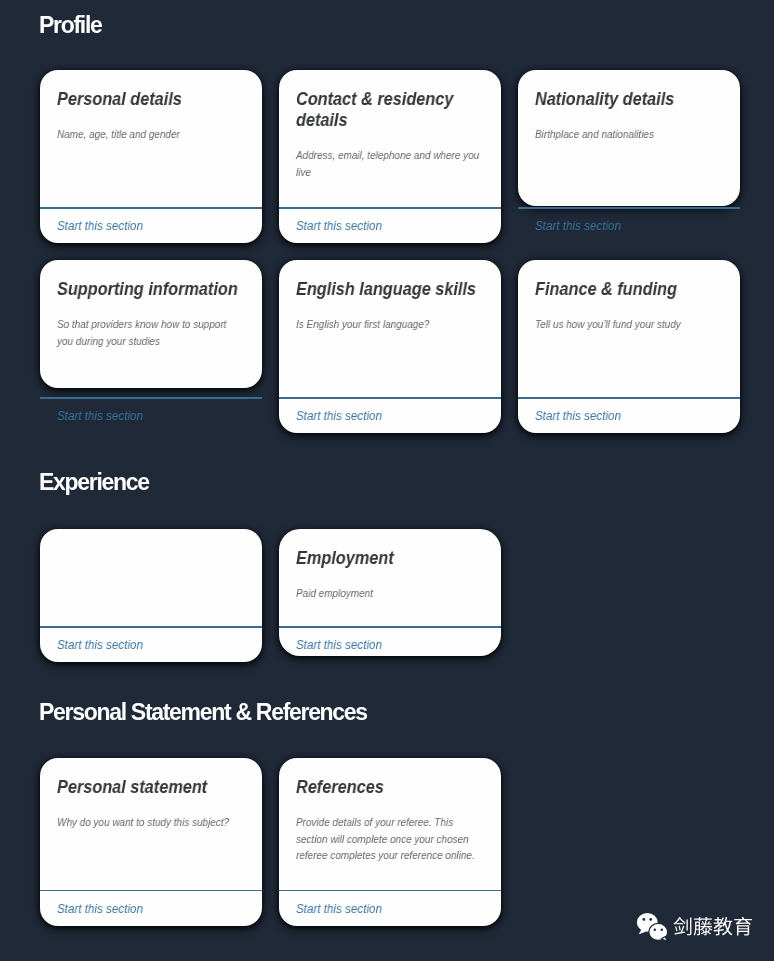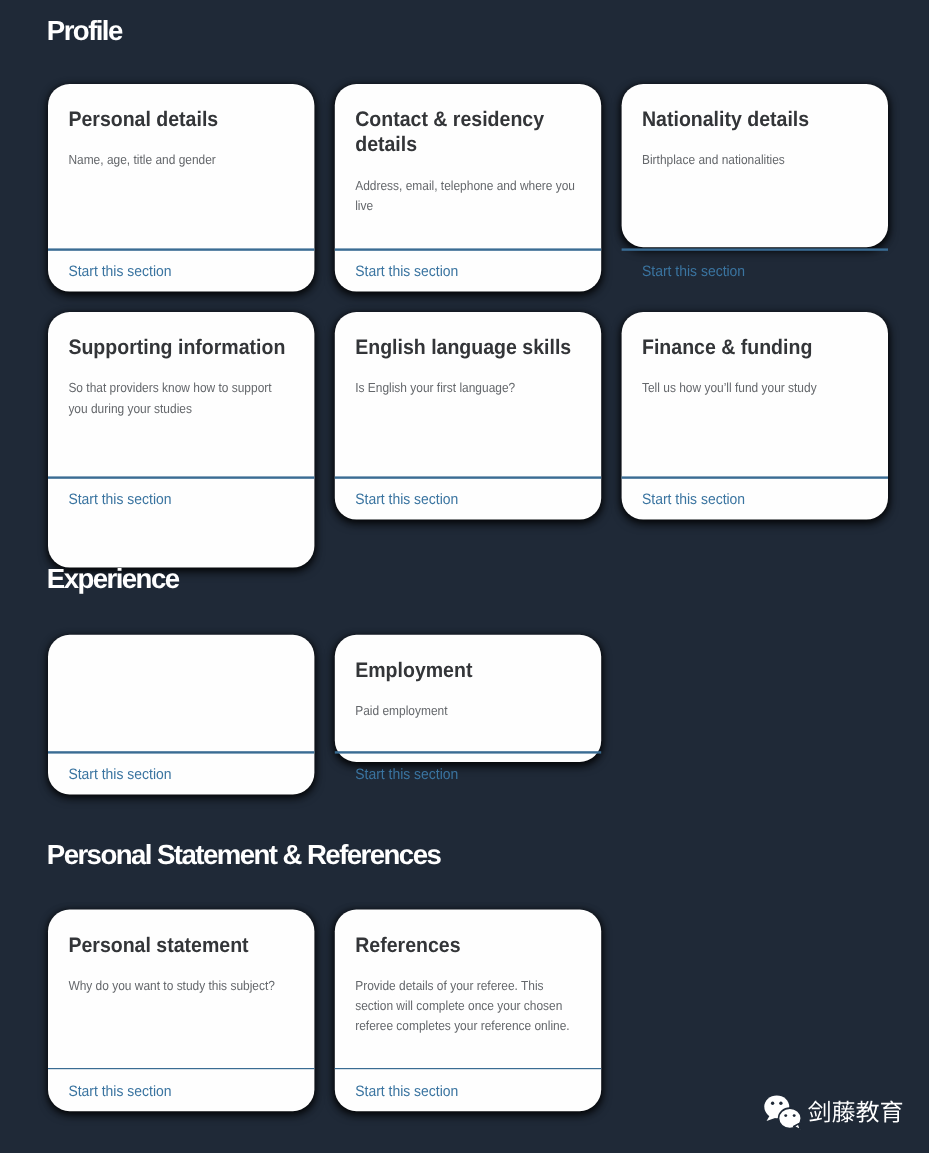--- a/index.html
+++ b/index.html
@@ -13,20 +13,21 @@
 
   .section-heading {
     position:absolute; left:39px; will-change:transform;
     color:#ffffff; font-weight:bold; font-size:23px; line-height:23px;
     letter-spacing:-1.3px; white-space:nowrap;
   }
 
   .card {
     position:absolute; background:#fefefe; border-radius:18px;
     box-shadow:0 3px 8px rgba(0,0,0,.7), 0 1px 5px rgba(0,0,0,.62);
+    font-style:italic;
   }
   .card-inner { position:absolute; left:17px; top:19px; width:196px; }
   .card-title {
     font-size:17.5px; font-weight:bold; color:#333538;
     line-height:21px; padding-top:0;
     transform:scaleX(0.93); transform-origin:left top; will-change:transform;
   }
   .card-desc {
     margin-top:16px; width:203px;
     font-size:11px; color:#64676b; line-height:16.6px;
@@ -94,21 +95,21 @@
   <a class="card-link" style="top: 149px;">Start this section</a>
 </div>
     <div class="card" style="left: 518px; top: 70px; width: 222px; height: 136px;">
   <div class="card-inner">
     <div class="card-title">Nationality details</div>
     <div class="card-desc">Birthplace and nationalities</div>
   </div>
   <div class="card-rule" style="top: 137.3px;"></div>
   <a class="card-link" style="top: 149px;">Start this section</a>
 </div>
-    <div class="card" style="left: 40px; top: 260px; width: 222px; height: 213px;">
+    <div class="card" style="left: 40px; top: 260px; width: 222px; height: 128px;">
   <div class="card-inner">
     <div class="card-title">Supporting information</div>
     <div class="card-desc">So that providers know how to support you during your studies</div>
   </div>
   <div class="card-rule" style="top: 137.3px;"></div>
   <a class="card-link" style="top: 149px;">Start this section</a>
 </div>
     <div class="card" style="left: 279px; top: 260px; width: 222px; height: 173px; padding-left: 28px;">
   <div class="card-inner">
     <div class="card-title">English language skills</div>
@@ -123,21 +124,21 @@
     <div class="card-desc">Tell us how you’ll fund your study</div>
   </div>
   <div class="card-rule" style="top: 137.3px;"></div>
   <a class="card-link" style="top: 149px;">Start this section</a>
 </div>
     <div class="section-heading" style="top: 471px; text-align: center;">Experience</div>
     <div class="card" style="left: 40px; top: 529px; width: 222px; height: 133px;">
   <div class="card-rule" style="top: 97.3px;"></div>
   <a class="card-link" style="top: 109px;">Start this section</a>
 </div>
-    <div class="card" style="left: 279px; top: 529px; width: 222px; height: 106px;">
+    <div class="card" style="left: 279px; top: 529px; width: 222px; height: 127px; border-radius: 21px;">
   <div class="card-inner">
     <div class="card-title">Employment</div>
     <div class="card-desc">Paid employment</div>
   </div>
   <div class="card-rule" style="top: 97.3px;"></div>
   <a class="card-link" style="top: 109px;">Start this section</a>
 </div>
     <div class="section-heading" style="top: 701px;">Personal Statement &amp; References</div>
     <div class="card" style="left: 40px; top: 757.5px; width: 222px; height: 168px;">
   <div class="card-inner">

